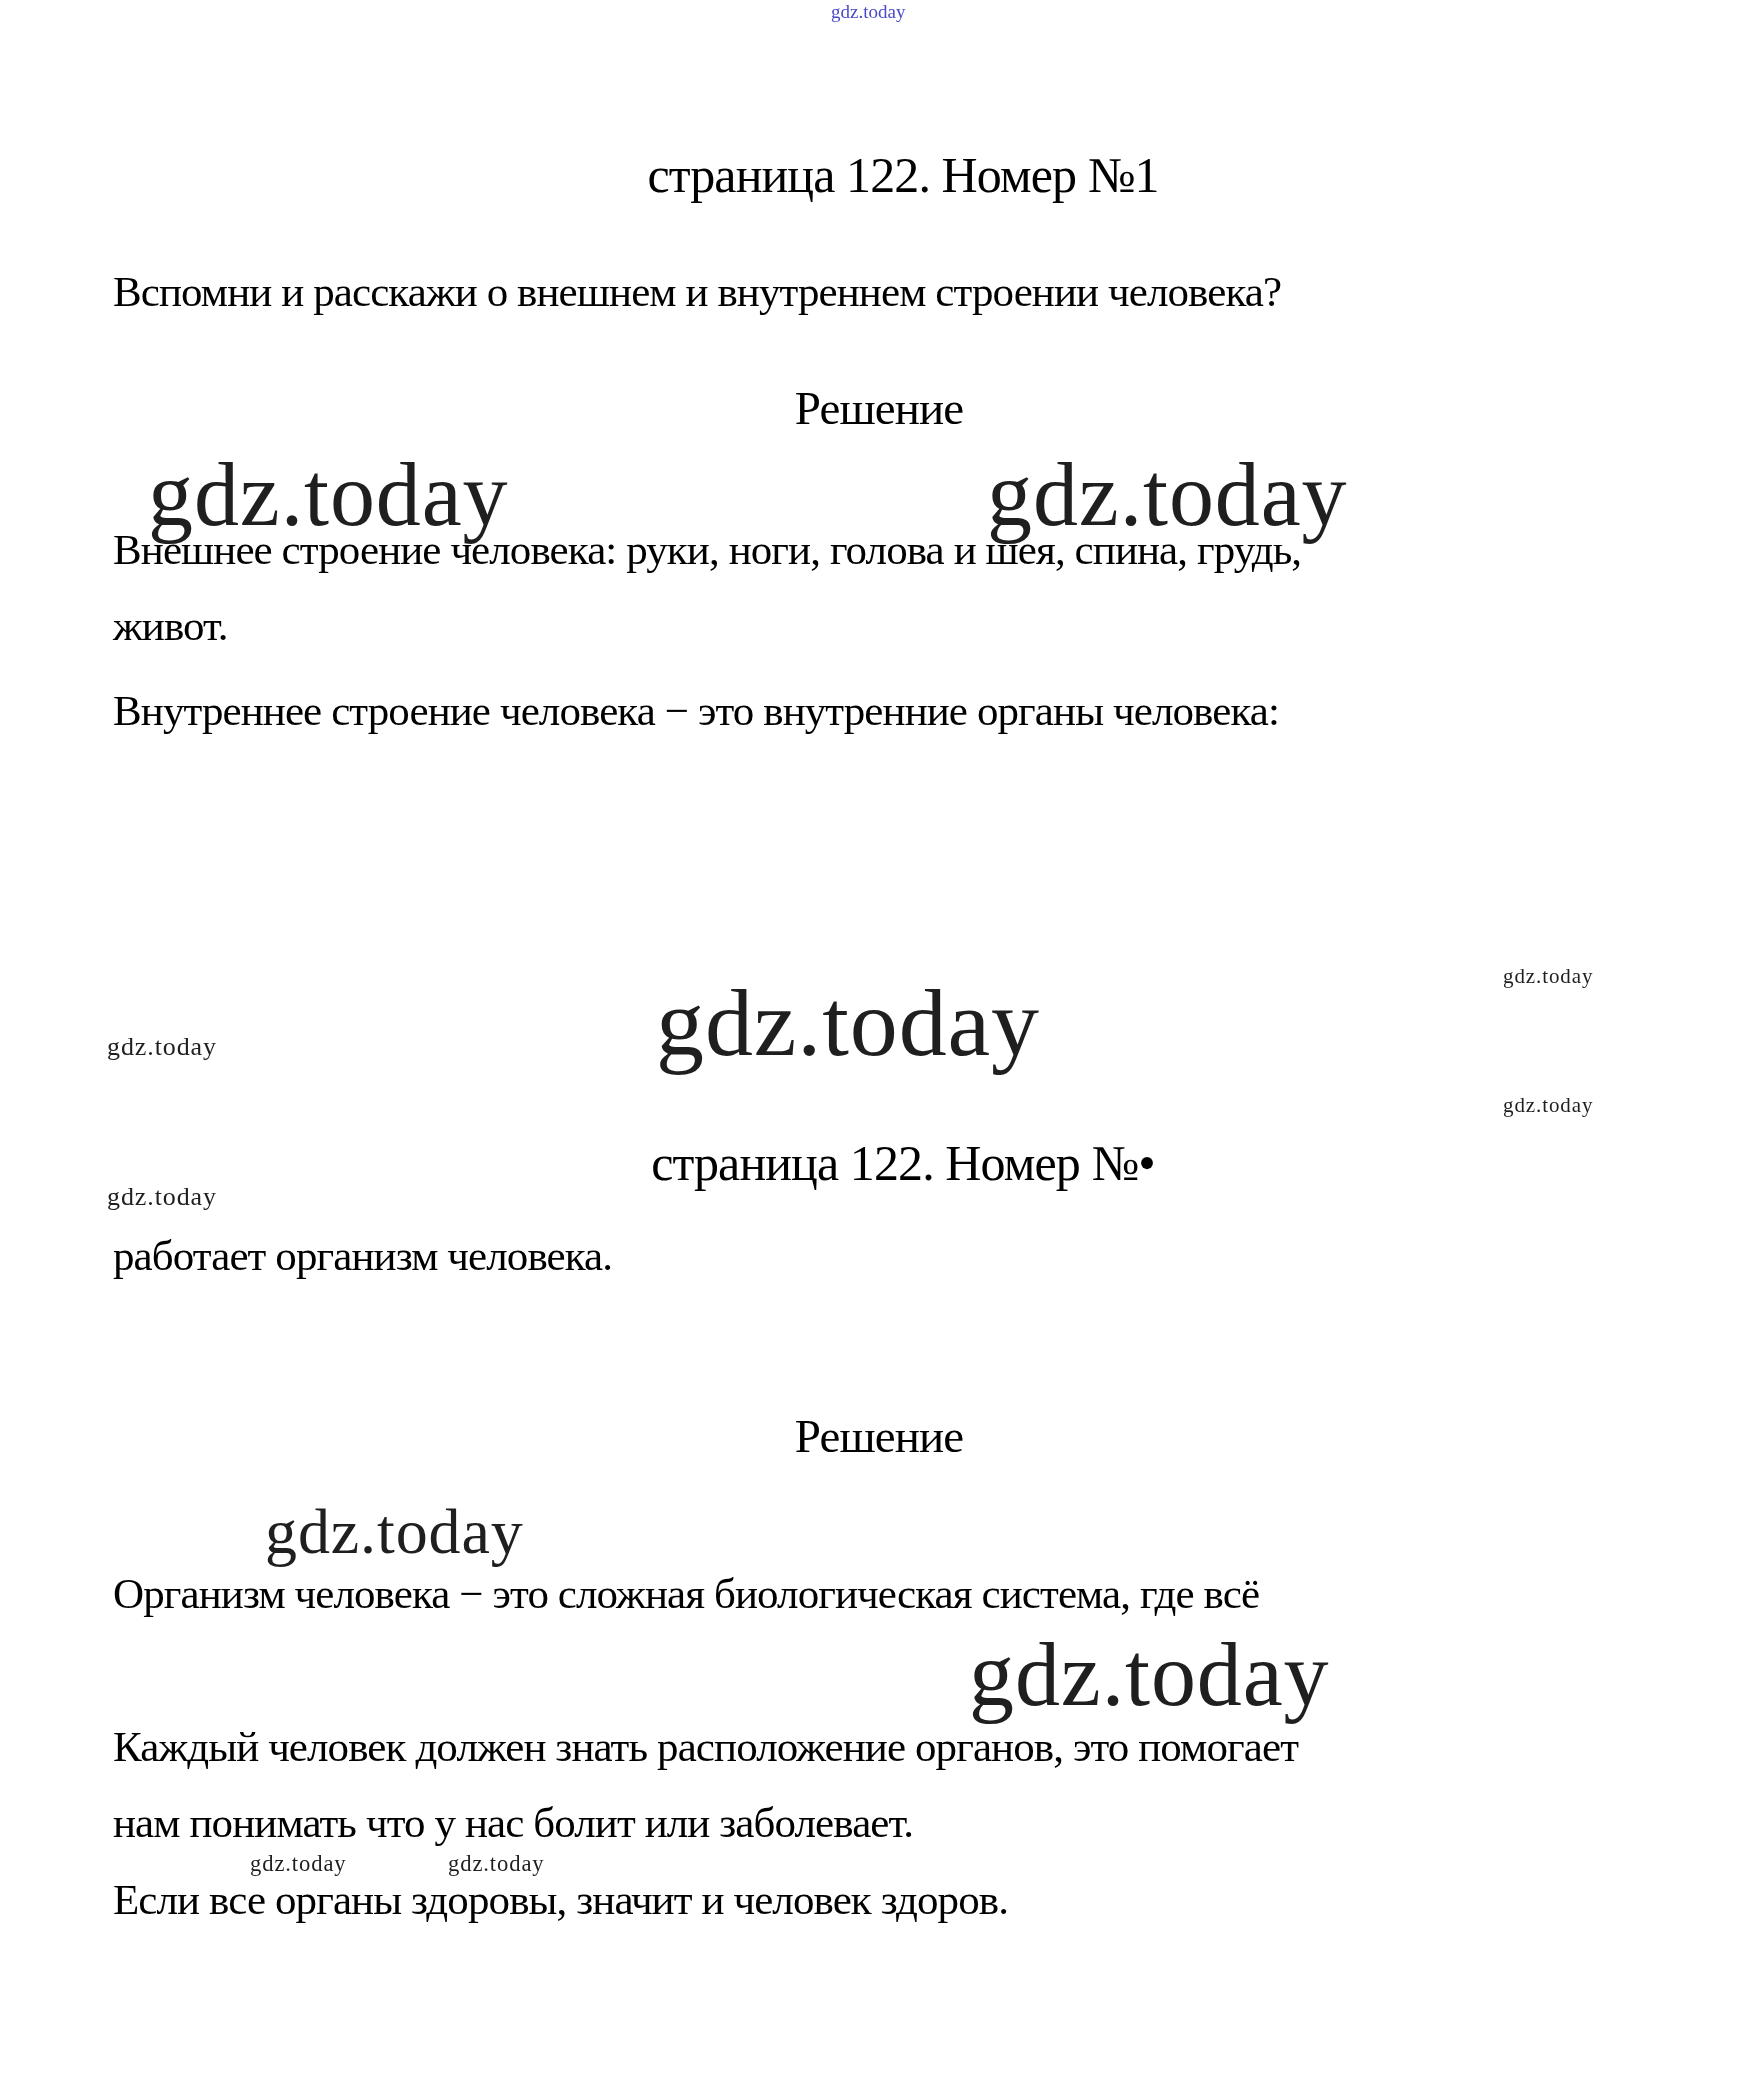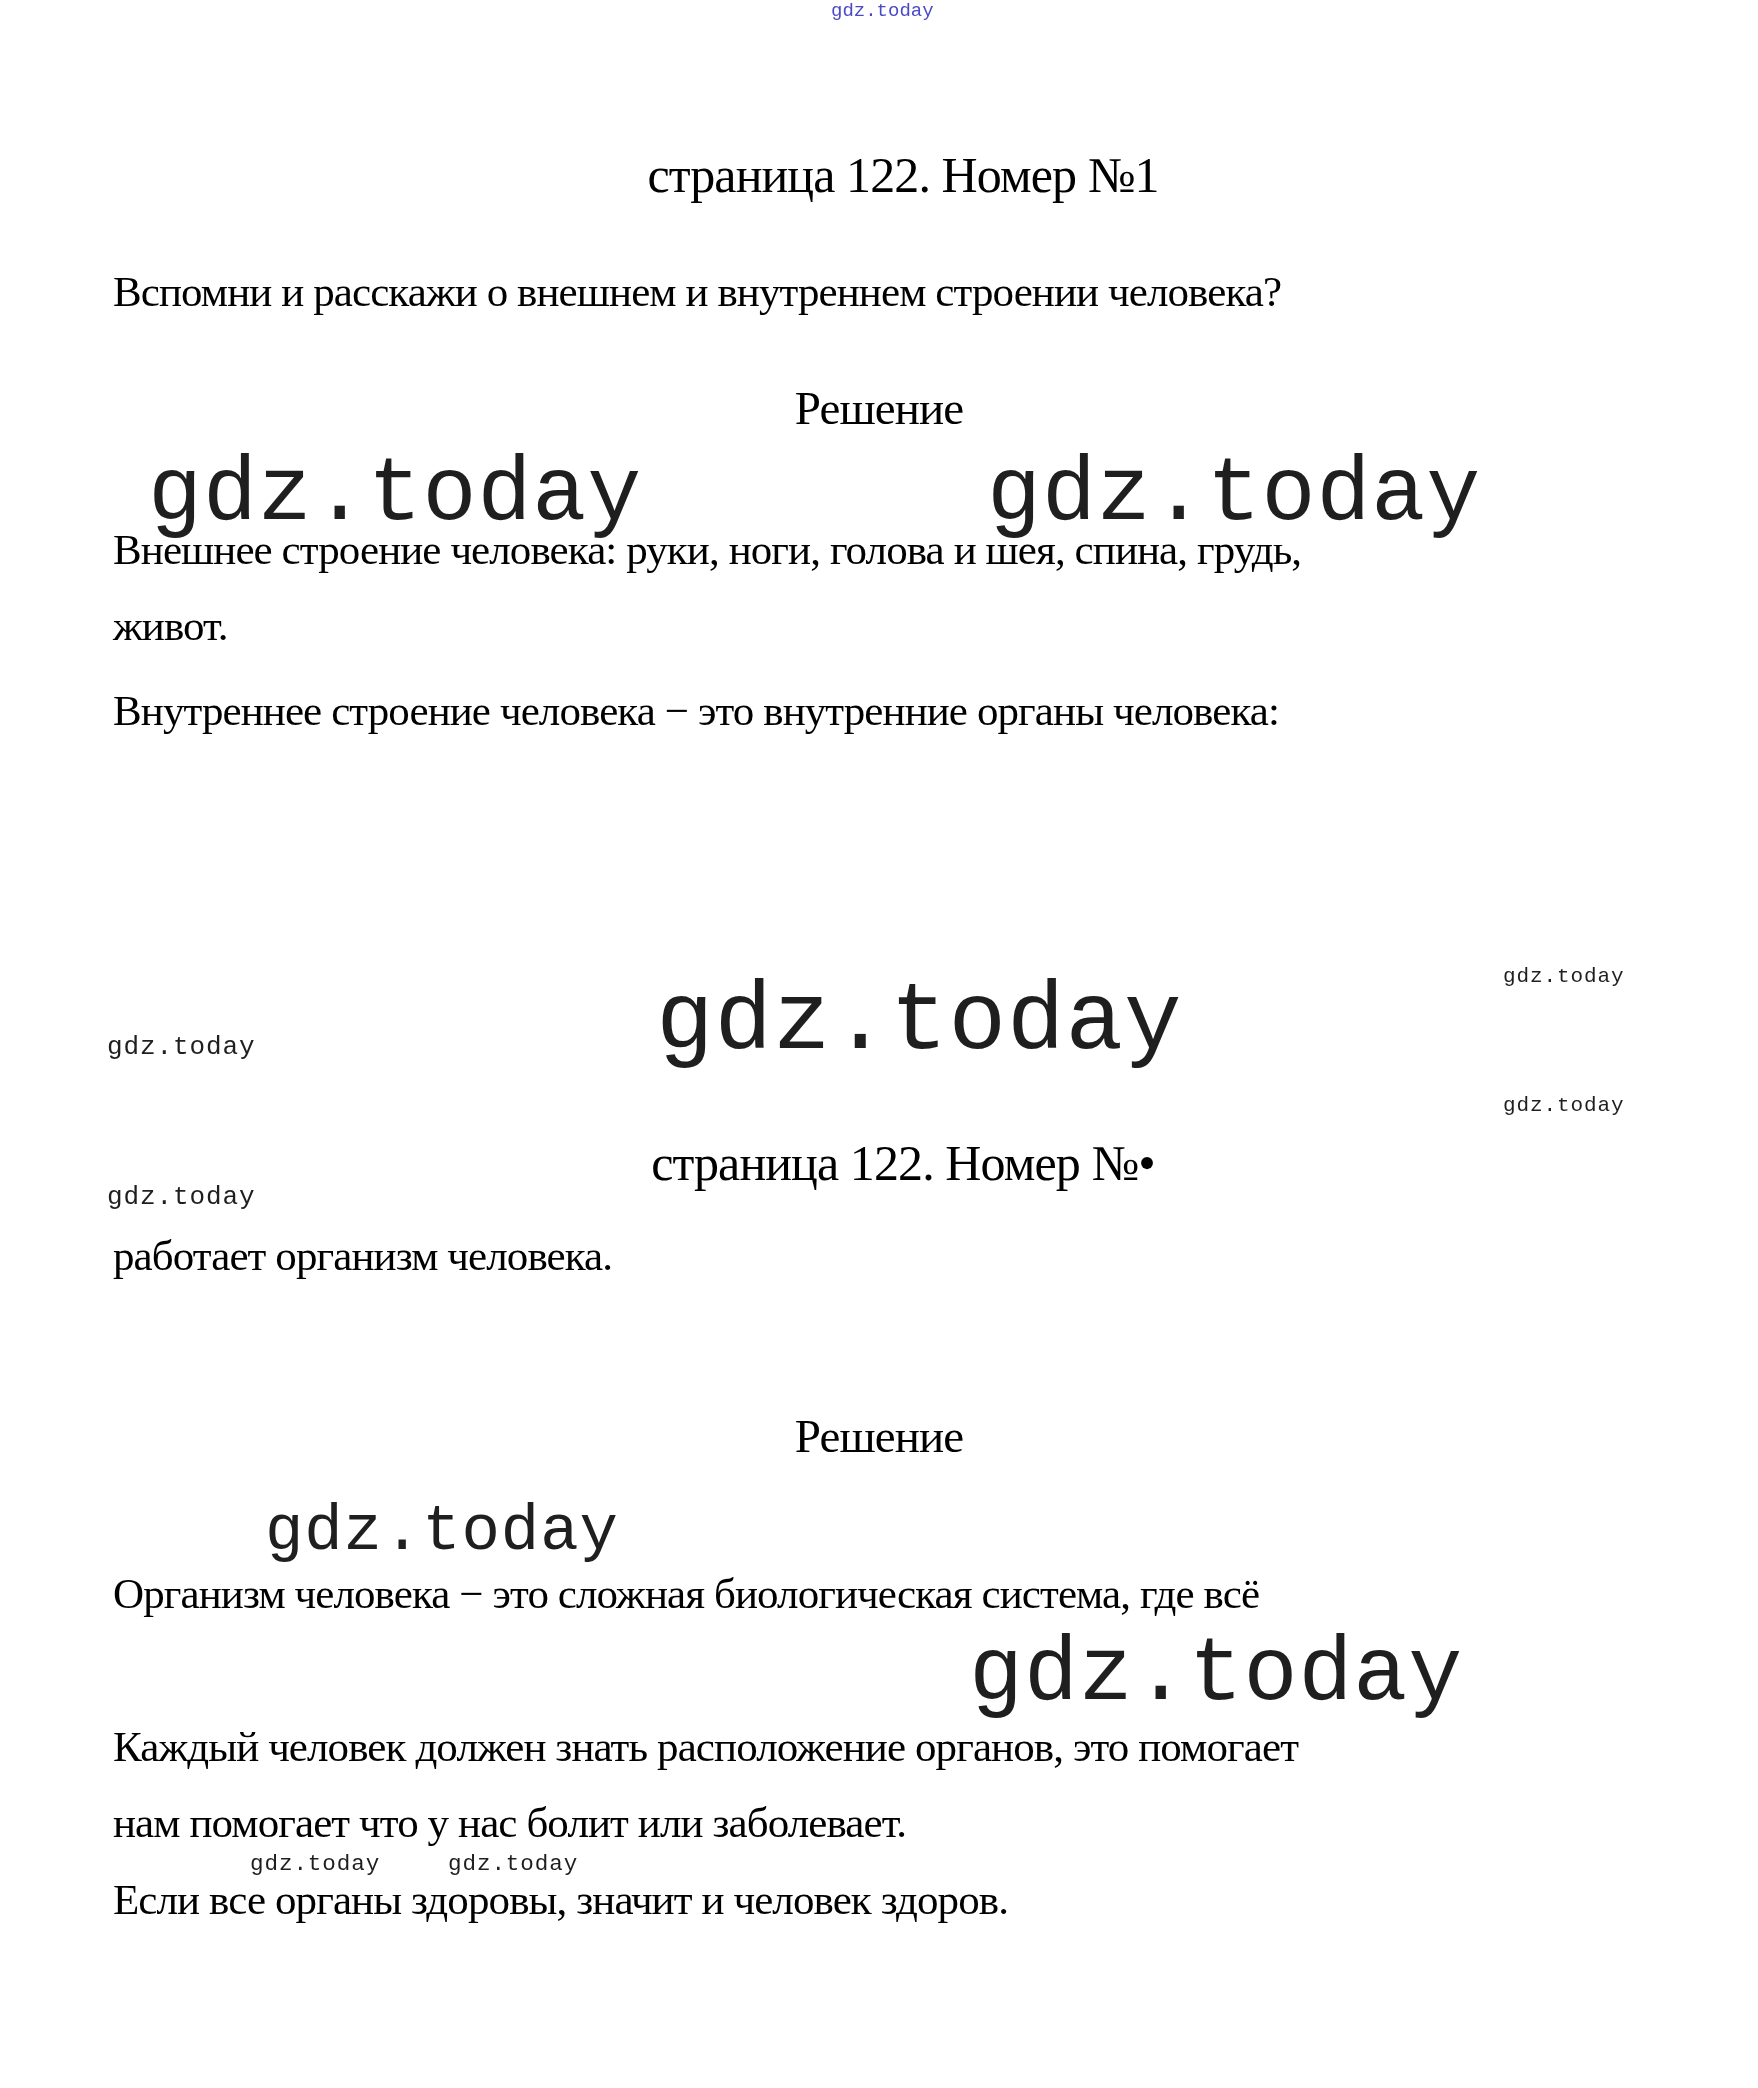--- a/index.html
+++ b/index.html
@@ -25,21 +25,21 @@
   .para{
     left:113px;
     font-size:43px;
     line-height:76px;
     letter-spacing:-0.9px;
   }
   .para .line{white-space:nowrap;}
   
   .wm{
     position:absolute;
-    font-family:Liberation Mono, monospace;
+    font-family:Liberation Serif, serif;
     font-weight:300;
     color:#1f1f1f;
     white-space:nowrap;
     line-height:1;
     letter-spacing:0.9px;
   }
   .wm-blue{color:#4a4ac8;font-weight:400;letter-spacing:0;}
   .wm-top    {top:1.7px;   left:831px; font-size:19px;}
   .wm-big-l1 {top:450px; left:148px; font-size:90px;}
   .wm-big-r1 {top:450px; left:987px;font-size:90px;}
@@ -93,21 +93,21 @@
   </div>
 
   <div class="abs h-solution" style="top:1409px">Решение</div>
 
   <div class="abs para" style="top:1556px">
     <div class="line">Организм человека − это сложная биологическая система, где всё</div>
   </div>
 
   <div class="abs para" style="top:1709px">
     <div class="line">Каждый человек должен знать расположение органов, это помогает</div>
-    <div class="line">нам помогает что у нас болит или заболевает.</div>
+    <div class="line">нам понимать что у нас болит или заболевает.</div>
   </div>
 
   <div class="abs para" style="top:1862px">
     <div class="line">Если все органы здоровы, значит и человек здоров.</div>
   </div>
 
 </div>
 
 
 </body></html>

